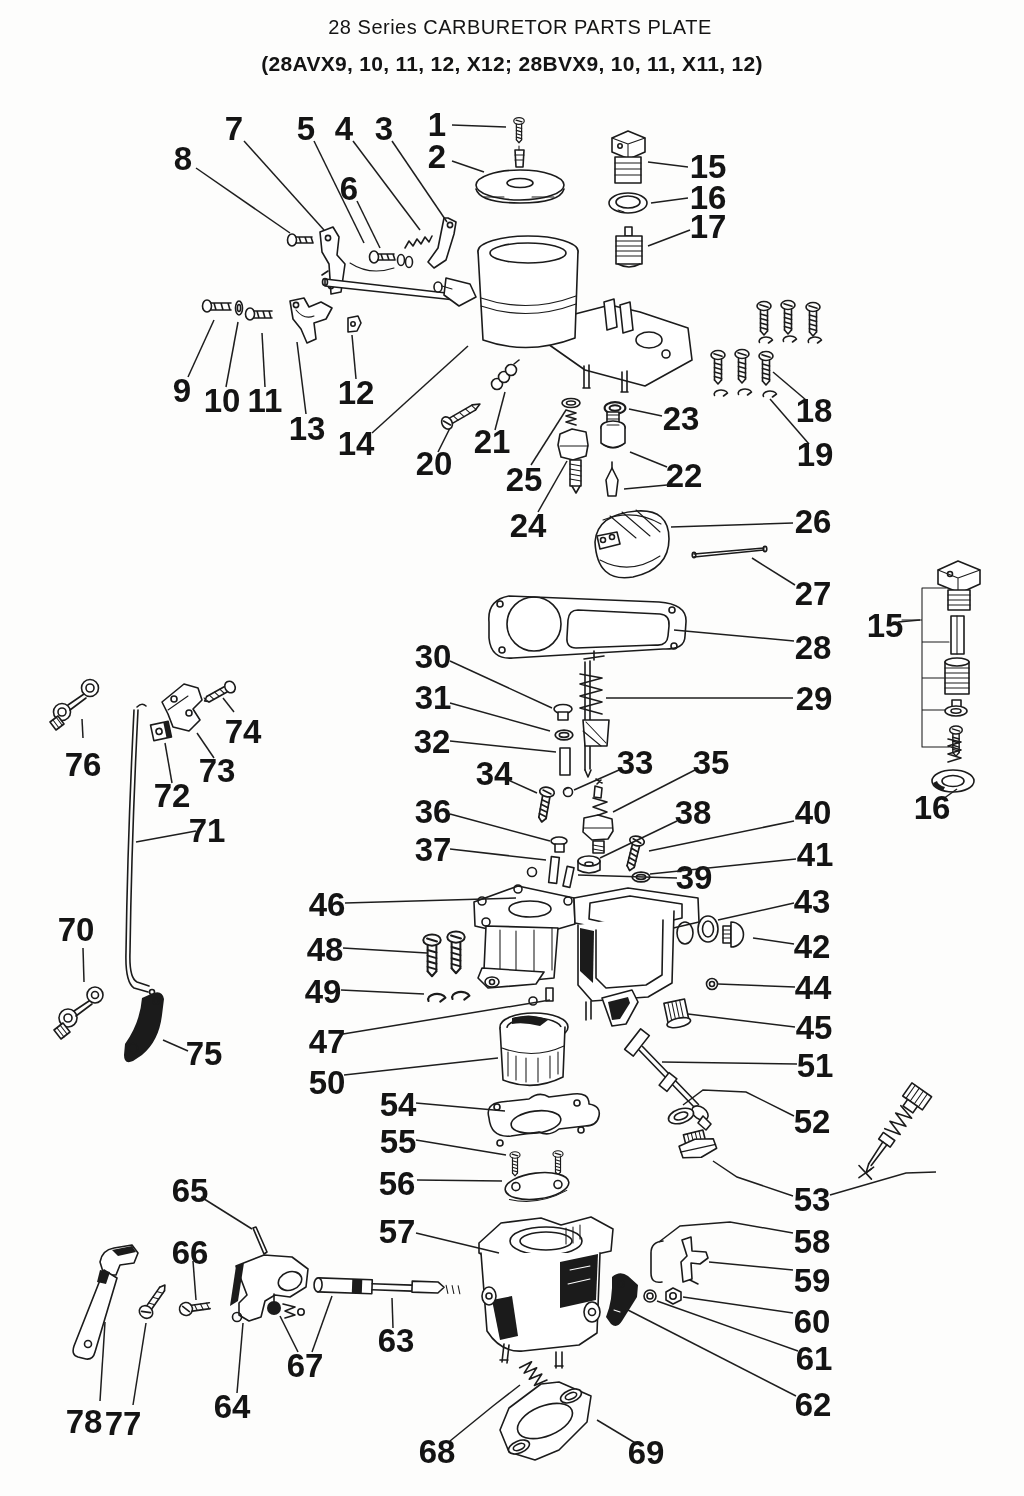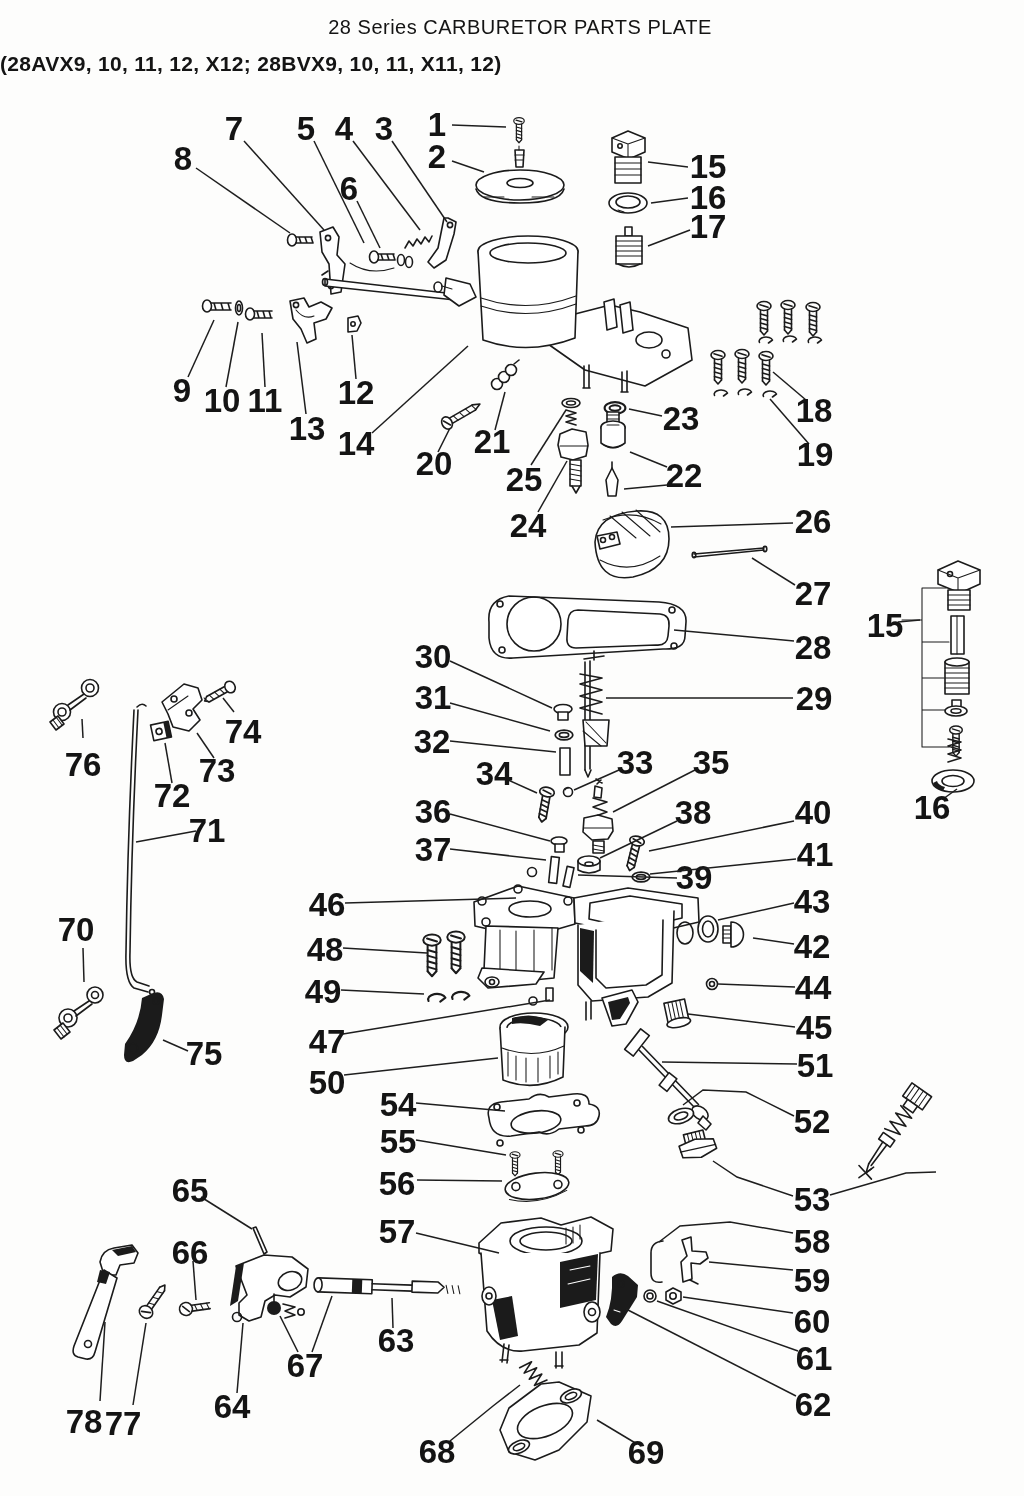--- a/index.html
+++ b/index.html
@@ -1,20 +1,20 @@
 <!DOCTYPE html>
 <html><head>
 <meta charset="utf-8">
 <style>
   html,body{margin:0;padding:0;background:#e8e8e8;}
   .page{position:relative;width:1024px;height:1496px;background:#fdfdfc;overflow:hidden;
         font-family:"Liberation Sans",sans-serif;}
   .title{position:absolute;top:16px;left:8px;width:100%;text-align:center;
          font-size:20px;font-weight:400;letter-spacing:.5px;color:#141414;}
-  .subtitle{position:absolute;top:52px;left:0;width:100%;text-align:left;
+  .subtitle{position:absolute;top:52px;left:0;width:100%;text-align:center;
          font-size:21px;font-weight:700;letter-spacing:.3px;color:#141414;}
   svg{position:absolute;top:0;left:0;}
   #art *{stroke:#1b1b1b;stroke-width:1.6;fill:none;stroke-linecap:round;stroke-linejoin:round;}
   #art .f{fill:#ffffff;}
   #art .k{fill:#1b1b1b;stroke:none;}
   #art .t{stroke-width:1.05;}
   #art .w{stroke:#ffffff;}
   .leader{stroke:#1e1e1e;stroke-width:1.5;fill:none;}
   .callout{font-family:"Liberation Sans",sans-serif;font-weight:700;font-size:33px;
            fill:#141414;text-anchor:middle;stroke:none;}

